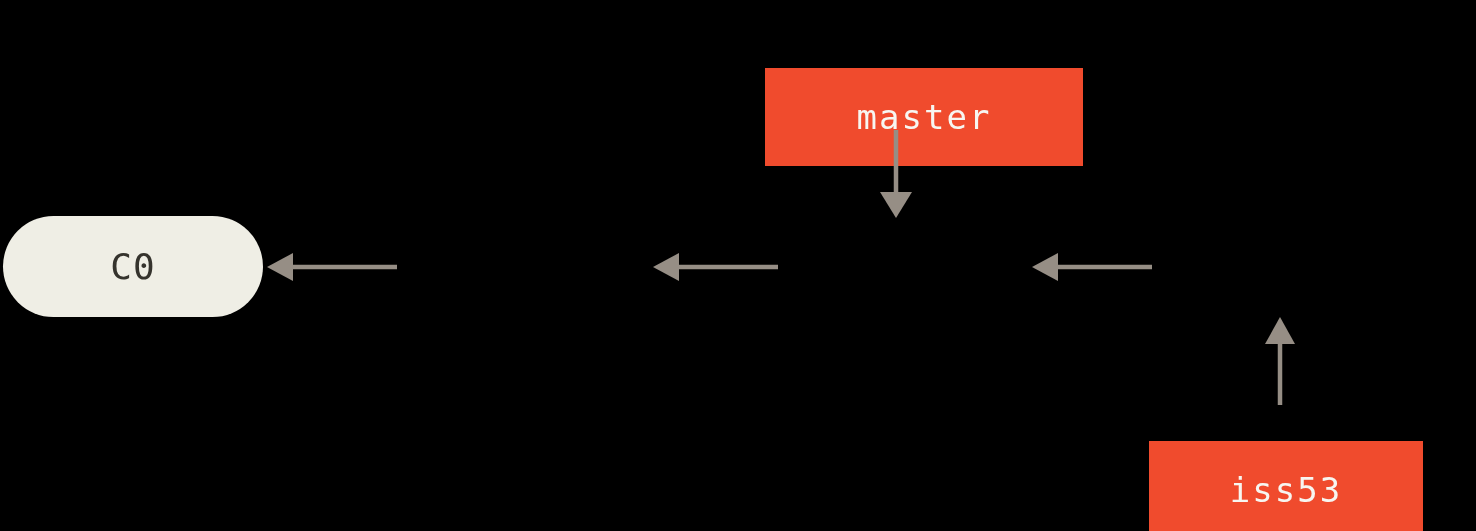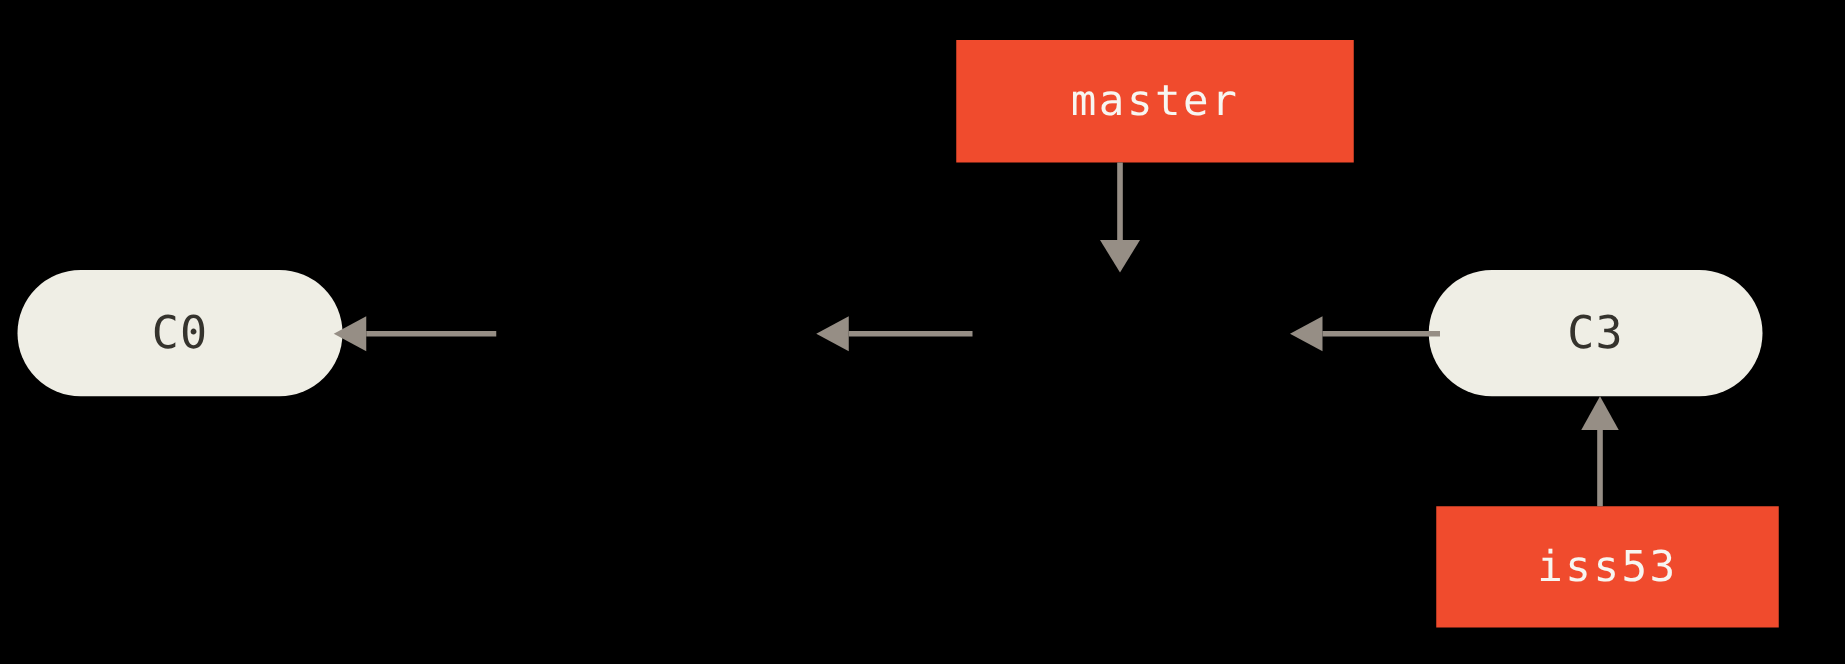--- a/index.html
+++ b/index.html
@@ -36,28 +36,29 @@
     font-size: 36px;
     color: var(--node-text);
     letter-spacing: 1px;
   }
   .branch-label {
     position: absolute;
     background: var(--label-fill);
     display: flex;
     align-items: center;
     justify-content: center;
+    margin-top: 36px;
   }
   .branch-label .branch-name {
     font-size: 34px;
     color: var(--label-text);
     letter-spacing: 2px;
   }
   
-  .node-c0 { left: 14px;    top: 216px; width: 260px; }
+  .node-c0 { left: 3px;    top: 216px; width: 260px; }
   .node-c1 { left: 387px;  top: 216px; width: 261px; }
   .node-c2 { left: 768px;  top: 216px; width: 261px; }
   .node-c3 { left: 1143px; top: 216px; width: 267px; }
   
   .label-master { left: 765px;  top: 32px;  width: 318px; height: 98px; }
   .label-iss53  { left: 1149px; top: 405px; width: 274px; height: 97px; }
   
   svg.arrows {
     position: absolute;
     left: 0; top: 0;
@@ -68,23 +69,20 @@
   .arrow-line { stroke: var(--arrow); stroke-width: 4.5; }
   .arrow-head { fill: var(--arrow); }
 </style>
 </head>
 <body>
 
 <div class="canvas">
 
   <div class="commit-node node-c0">
     <span class="node-label">C0</span>
-  </div>
-  <div class="commit-node node-c3">
-    <span class="node-label">C3</span>
   </div>
 
   <div class="branch-label label-master">
     <span class="branch-name">master</span>
   </div>
   <div class="branch-label label-iss53">
     <span class="branch-name">iss53</span>
   </div>
 
   <svg class="arrows" viewBox="0 0 1476 531" xmlns="http://www.w3.org/2000/svg">

